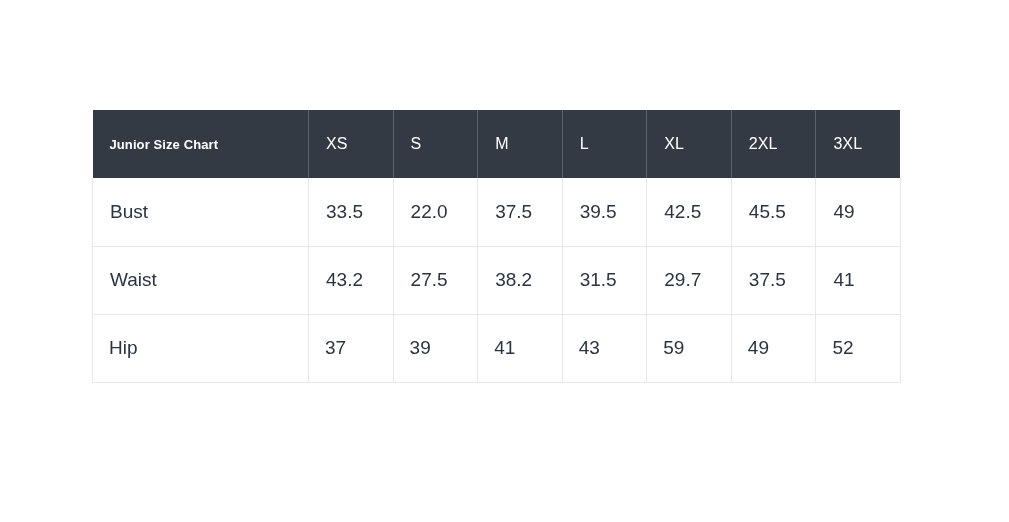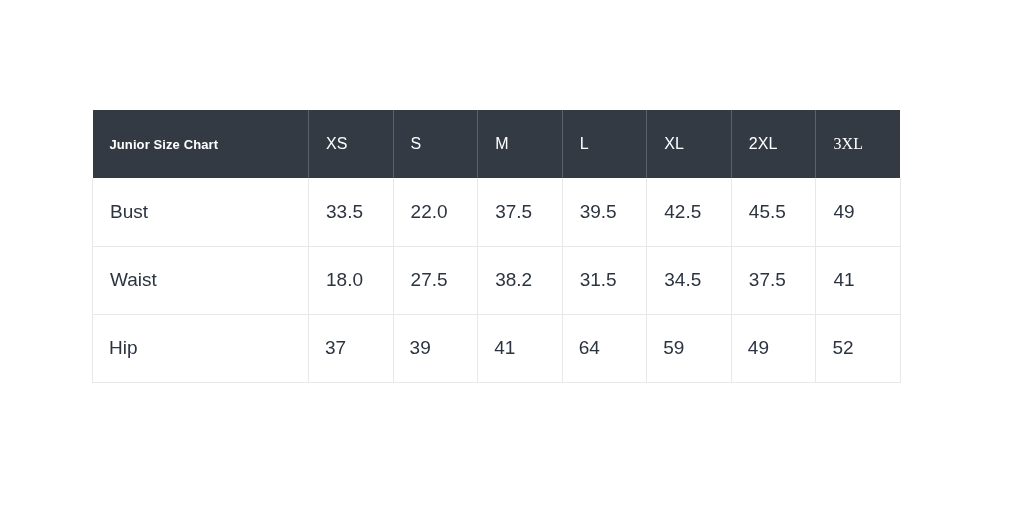--- a/index.html
+++ b/index.html
@@ -43,21 +43,20 @@
     letter-spacing: 0.1px;
     border-right: 1px solid #5b616b;
     box-sizing: border-box;
   }
   table.size-chart thead th.chart-title {
     font-weight: 700;
     font-size: 13px;
   }
   table.size-chart thead th:last-child {
     border-right: none;
-    font-family: Liberation Serif, serif;
   }
 
   
   table.size-chart tbody td {
     height: 68px;
     padding: 0 0 0 17px;
     text-align: left;
     vertical-align: middle;
     font-size: 19px;
     font-weight: 400;
@@ -111,33 +110,33 @@
         <td>33.5</td>
         <td>22.0</td>
         <td>37.5</td>
         <td>39.5</td>
         <td>42.5</td>
         <td>45.5</td>
         <td>49</td>
       </tr>
       <tr>
         <td>Waist</td>
-        <td>18.0</td>
+        <td>43.2</td>
         <td>27.5</td>
         <td>38.2</td>
         <td>31.5</td>
-        <td>34.5</td>
+        <td>29.7</td>
         <td>37.5</td>
         <td>41</td>
       </tr>
       <tr>
         <td>Hip</td>
         <td>37</td>
         <td>39</td>
         <td>41</td>
-        <td>64</td>
+        <td>43</td>
         <td>59</td>
         <td>49</td>
         <td>52</td>
       </tr>
     </tbody>
   </table>
 </div>
 
 </body></html>

